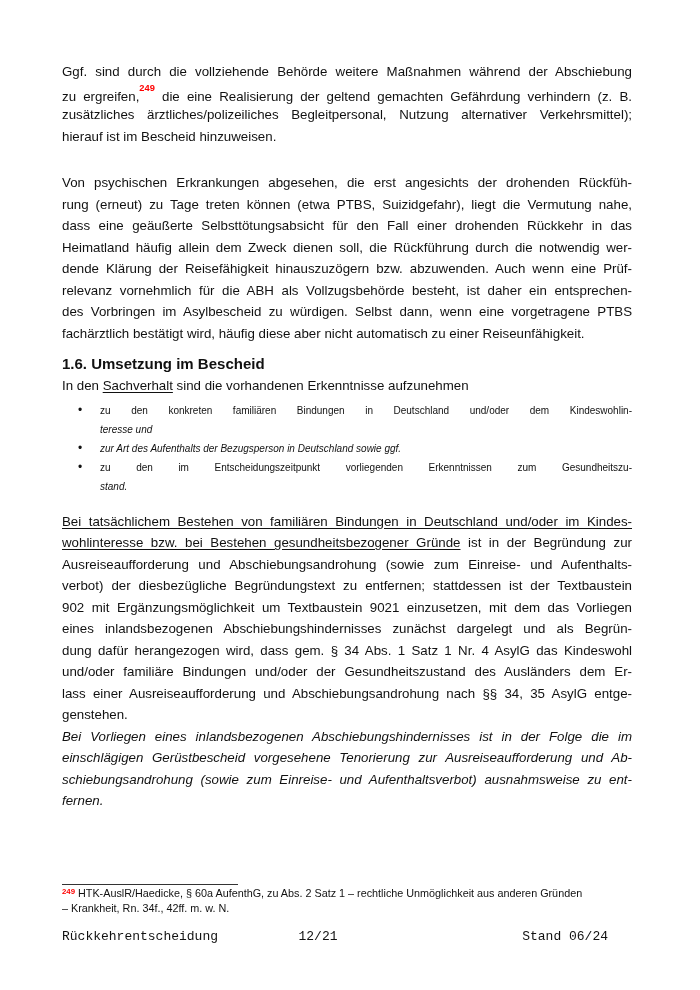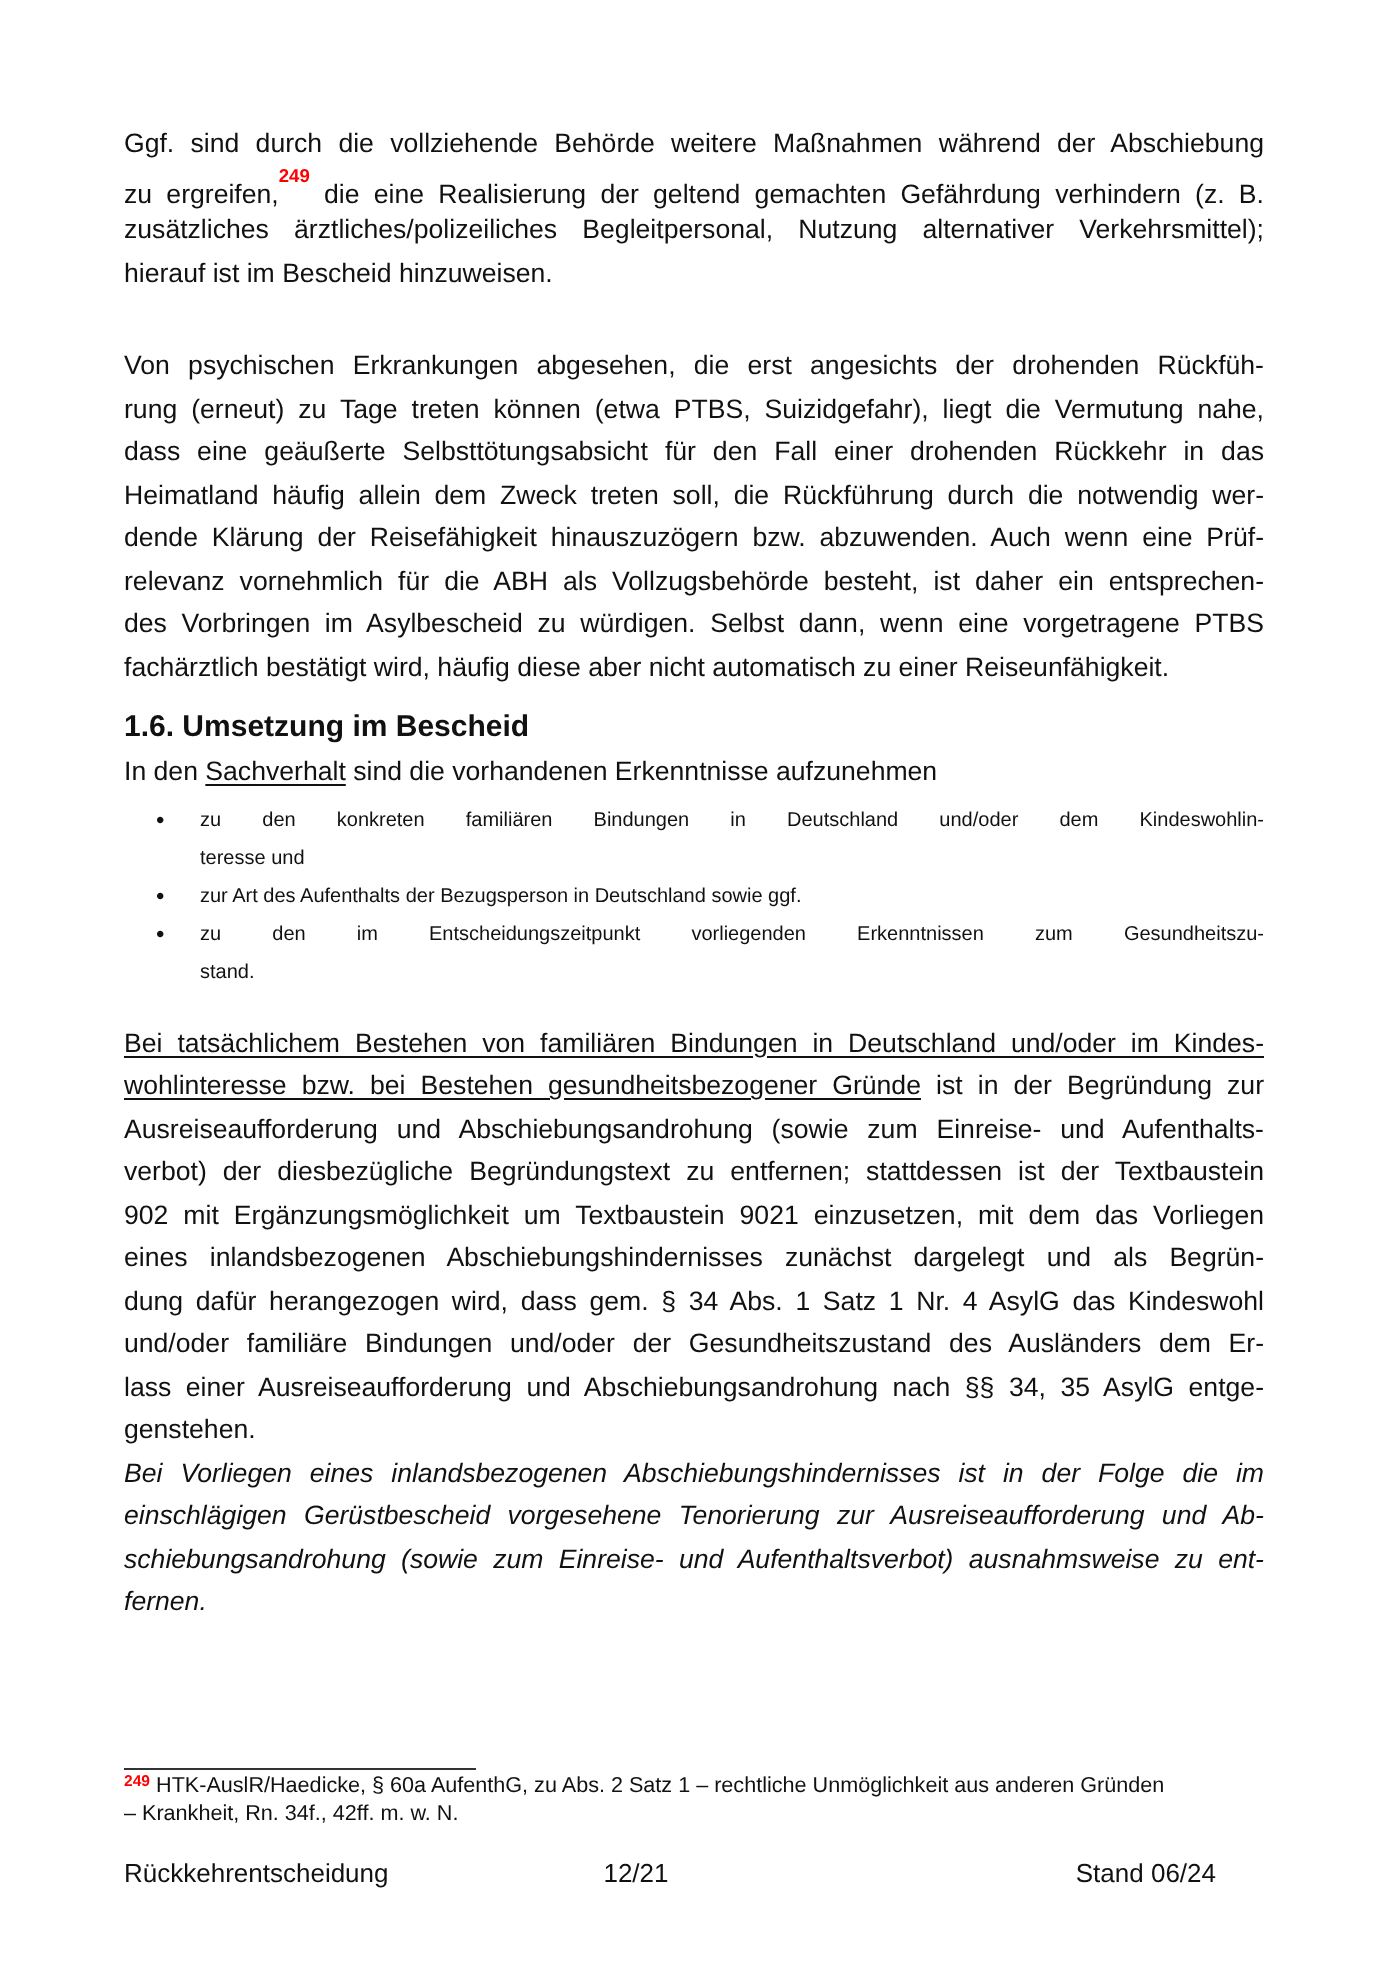--- a/index.html
+++ b/index.html
@@ -15,48 +15,48 @@
   .u{text-decoration:underline;text-underline-offset:2px;}
   .fn-ref{color:#ff0000;font-weight:bold;font-size:9.3px;position:relative;top:-4.5px;letter-spacing:0;}
   #p2{margin-top:25px;}
   #h16{margin-top:9px;}
   .heading{font-size:15px;font-weight:bold;line-height:22px;height:22px;text-align:left;}
   #intro .line{line-height:21.5px;height:21.5px;font-size:13.3px;text-align:left;text-align-last:left;}
   #bullets{margin-top:4px;}
   .bullet-item{position:relative;padding-left:38px;}
   .bullet-dot{position:absolute;left:16px;top:0;font-size:12px;line-height:19px;}
   .bullet-item .line{line-height:19px;height:19px;font-size:10px;text-align:justify;text-align-last:justify;}
-  .bullet-item .line.last{text-align:right;text-align-last:left;}
+  .bullet-item .line.last{text-align:right;text-align-last:left;font-style:italic;}
   #p3{margin-top:15px;}
   #p4{margin-top:0;font-style:italic;}
   #fnsep{position:absolute;left:62px;top:884px;width:176px;height:0;border-top:1px solid #333333;}
   #footnote{position:absolute;left:62px;top:887px;width:575px;font-size:10.8px;line-height:13.8px;text-align:left;}
   .fn-marker{color:#ff0000;font-weight:bold;font-size:7.8px;position:relative;top:-3.5px;}
-  #footer{position:absolute;left:62px;top:929px;width:570px;display:flex;align-items:flex-start;font-size:13px;line-height:16px;}
+  #footer{position:absolute;left:62px;top:929px;width:570px;display:flex;align-items:flex-start;font-size:13px;line-height:16px;font-family:Liberation Mono, monospace;}
   #footer .cell{flex:1 1 0;}
   #footer .c-left{text-align:left;}
   #footer .c-center{text-align:center;transform:translateX(-17px);}
   #footer .c-right{text-align:right;padding-right:24px;box-sizing:border-box;}
 </style>
 </head>
 <body>
 
 <div id="page">
   <div id="content">
       <div id="p1" class="para">
         <div class="line"><span>Ggf. sind durch die vollziehende Behörde weitere Maßnahmen während der Abschiebung</span></div>
         <div class="line"><span>zu ergreifen,</span><sup class="fn-ref">249</sup><span> die eine Realisierung der geltend gemachten Gefährdung verhindern (z. B.</span></div>
         <div class="line"><span>zusätzliches ärztliches/polizeiliches Begleitpersonal, Nutzung alternativer Verkehrsmittel);</span></div>
         <div class="line last"><span>hierauf ist im Bescheid hinzuweisen.</span></div>
       </div>
       <div id="p2" class="para">
         <div class="line"><span>Von psychischen Erkrankungen abgesehen, die erst angesichts der drohenden Rückfüh-</span></div>
         <div class="line"><span>rung (erneut) zu Tage treten können (etwa PTBS, Suizidgefahr), liegt die Vermutung nahe,</span></div>
         <div class="line"><span>dass eine geäußerte Selbsttötungsabsicht für den Fall einer drohenden Rückkehr in das</span></div>
-        <div class="line"><span>Heimatland häufig allein dem Zweck treten soll, die Rückführung durch die notwendig wer-</span></div>
+        <div class="line"><span>Heimatland häufig allein dem Zweck dienen soll, die Rückführung durch die notwendig wer-</span></div>
         <div class="line"><span>dende Klärung der Reisefähigkeit hinauszuzögern bzw. abzuwenden. Auch wenn eine Prüf-</span></div>
         <div class="line"><span>relevanz vornehmlich für die ABH als Vollzugsbehörde besteht, ist daher ein entsprechen-</span></div>
         <div class="line"><span>des Vorbringen im Asylbescheid zu würdigen. Selbst dann, wenn eine vorgetragene PTBS</span></div>
         <div class="line last"><span>fachärztlich bestätigt wird, häufig diese aber nicht automatisch zu einer Reiseunfähigkeit.</span></div>
       </div>
       <div id="h16" class="heading">1.6. Umsetzung im Bescheid</div>
       <div id="intro" class="">
         <div class="line last"><span>In den </span><span class="u">Sachverhalt</span><span> sind die vorhandenen Erkenntnisse aufzunehmen</span></div>
       </div>
       <div id="bullets">

